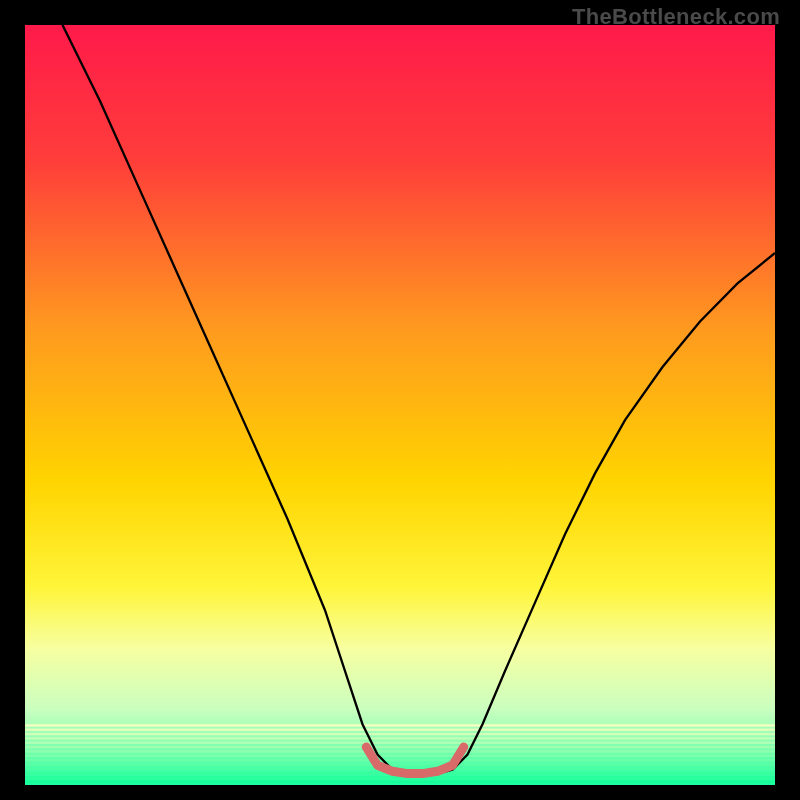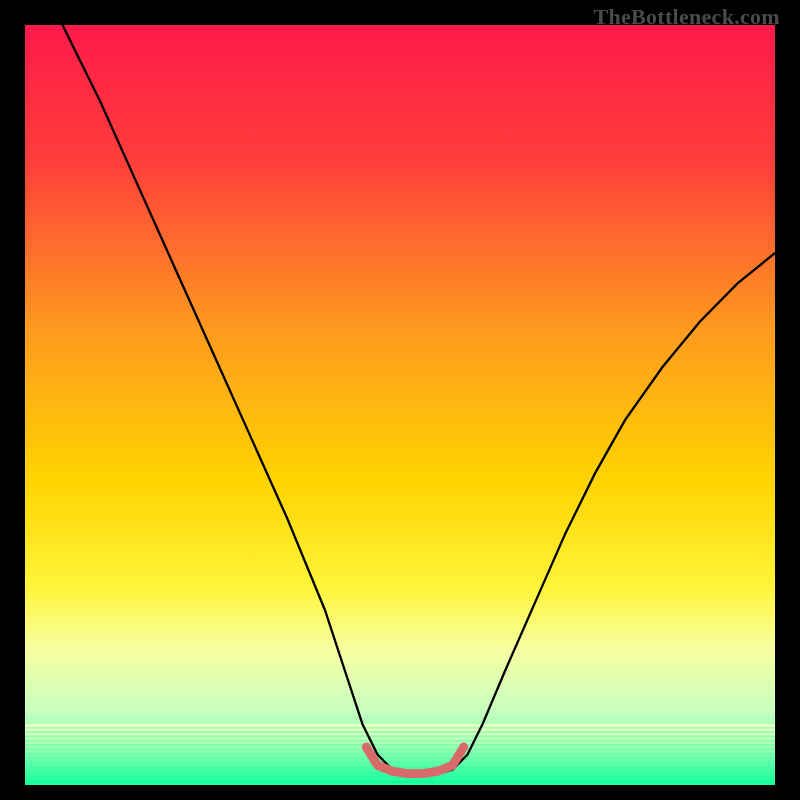--- a/index.html
+++ b/index.html
@@ -9,21 +9,20 @@
     height: 800px;
     background: #000;
     overflow: hidden;
     font-family: Arial, Helvetica, sans-serif;
   }
   .frame {
     position: relative;
     width: 800px;
     height: 660px;
     background: #000;
-    font-family: Liberation Serif, serif;
   }
   .watermark {
     position: absolute;
     top: 4px;
     right: 20px;
     color: #4a4a4a;
     font-size: 22px;
     font-weight: 600;
     letter-spacing: 0.3px;
     z-index: 10;

